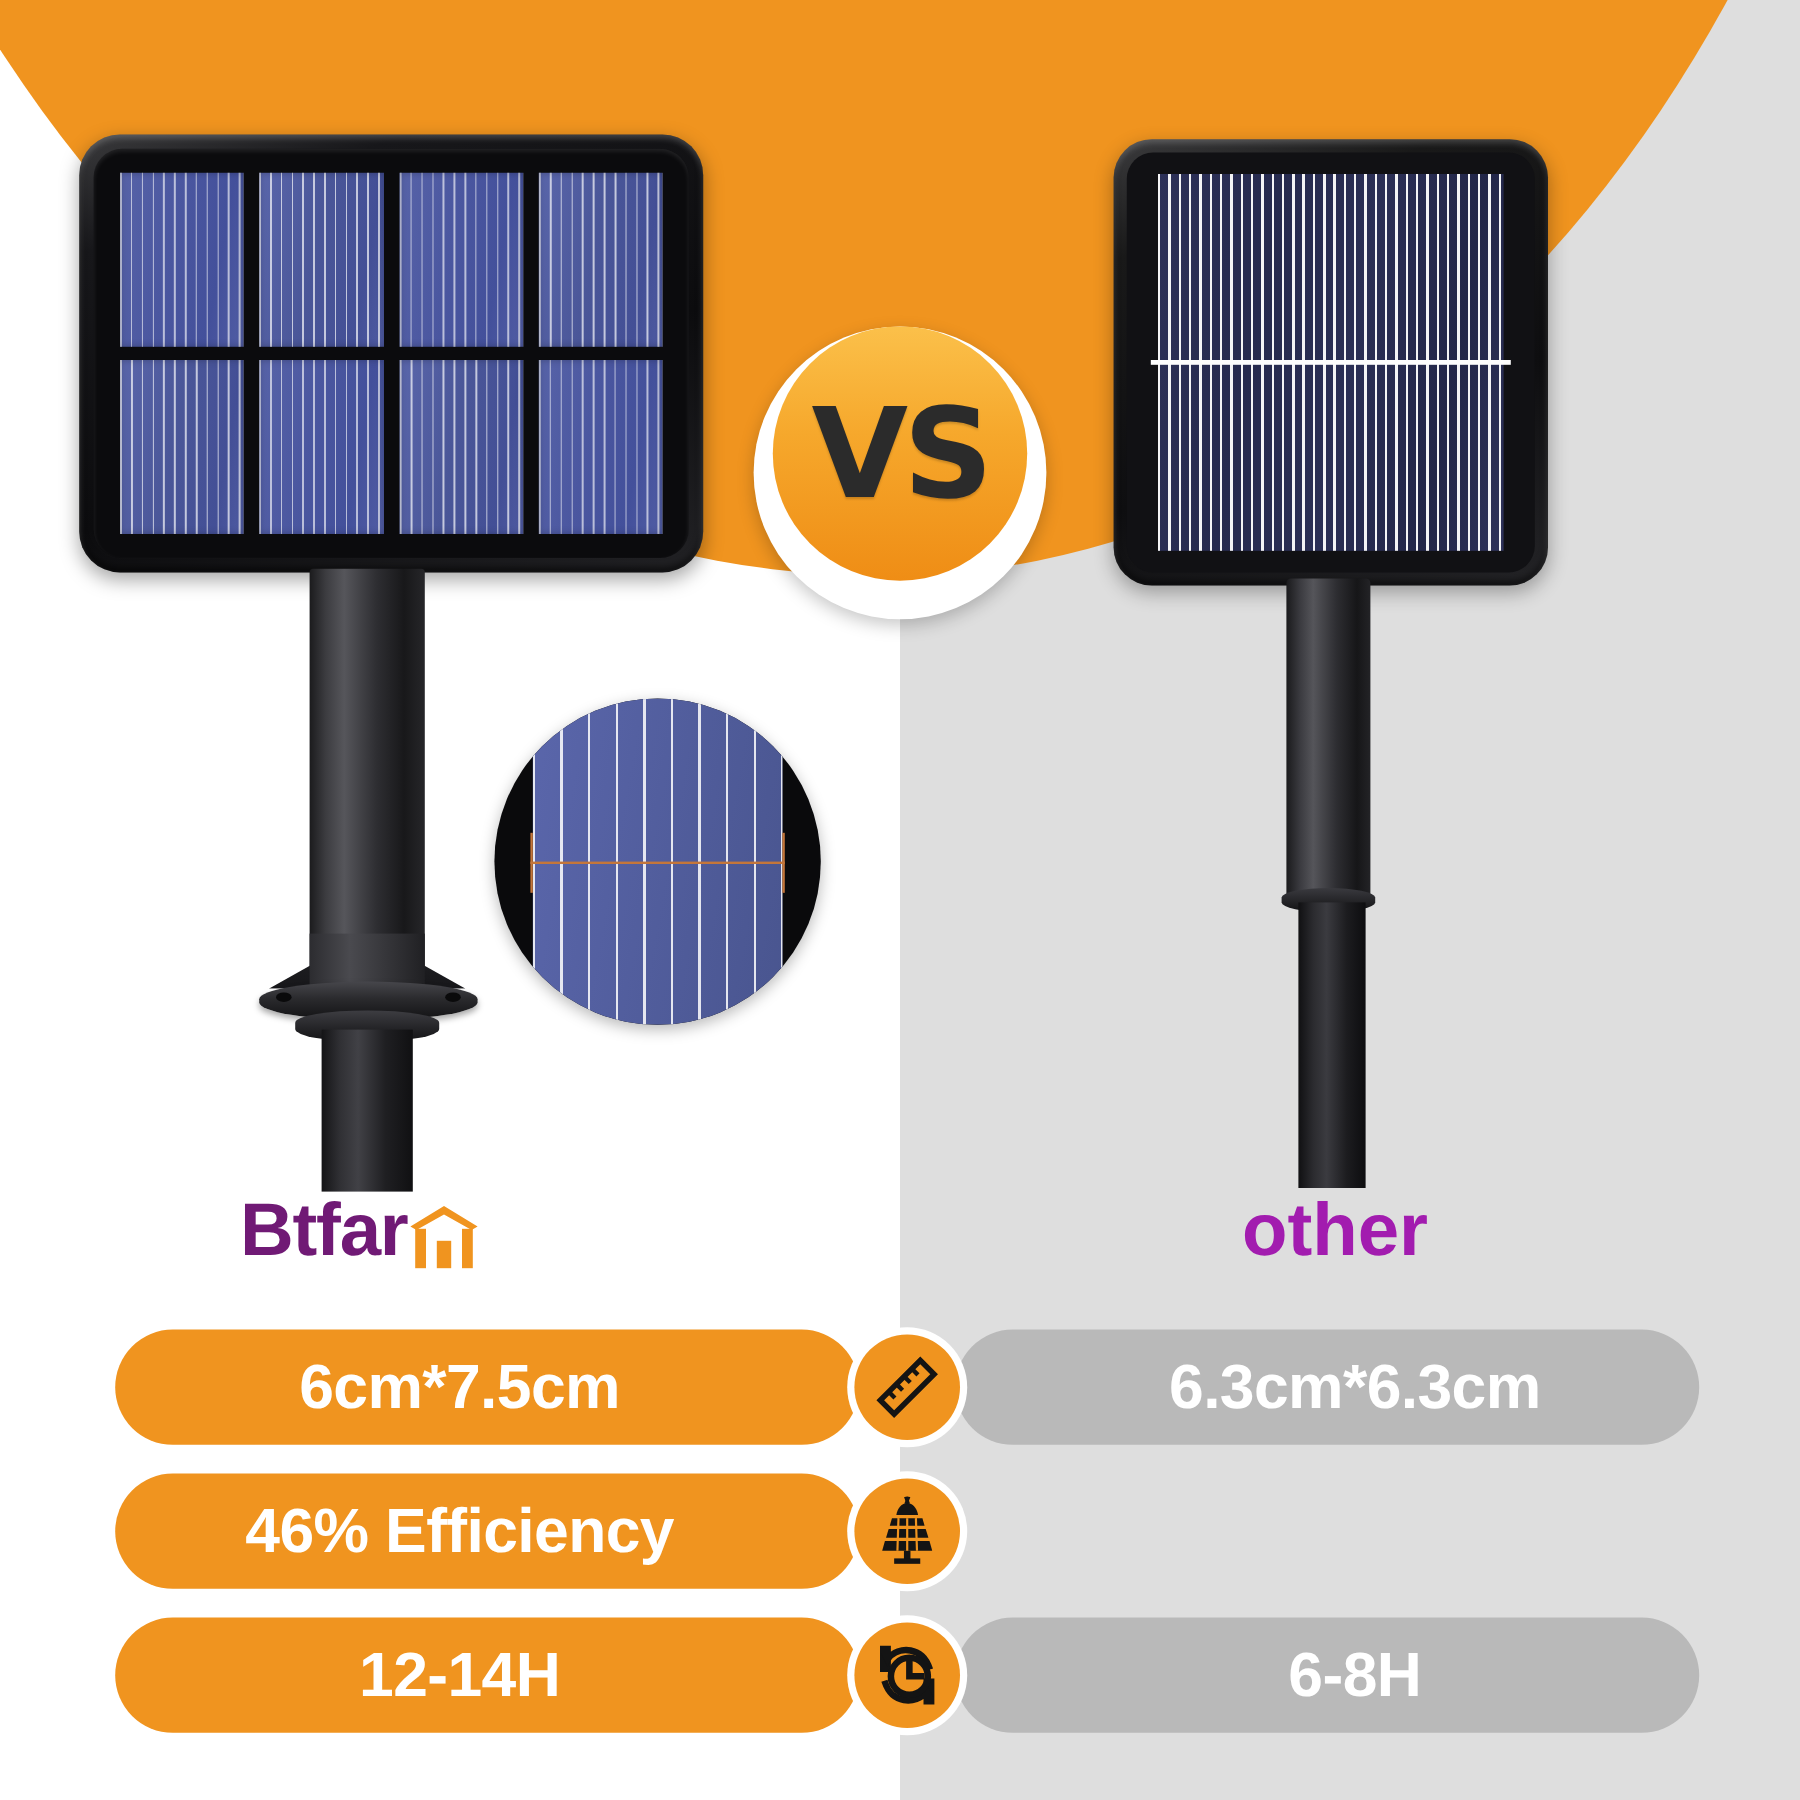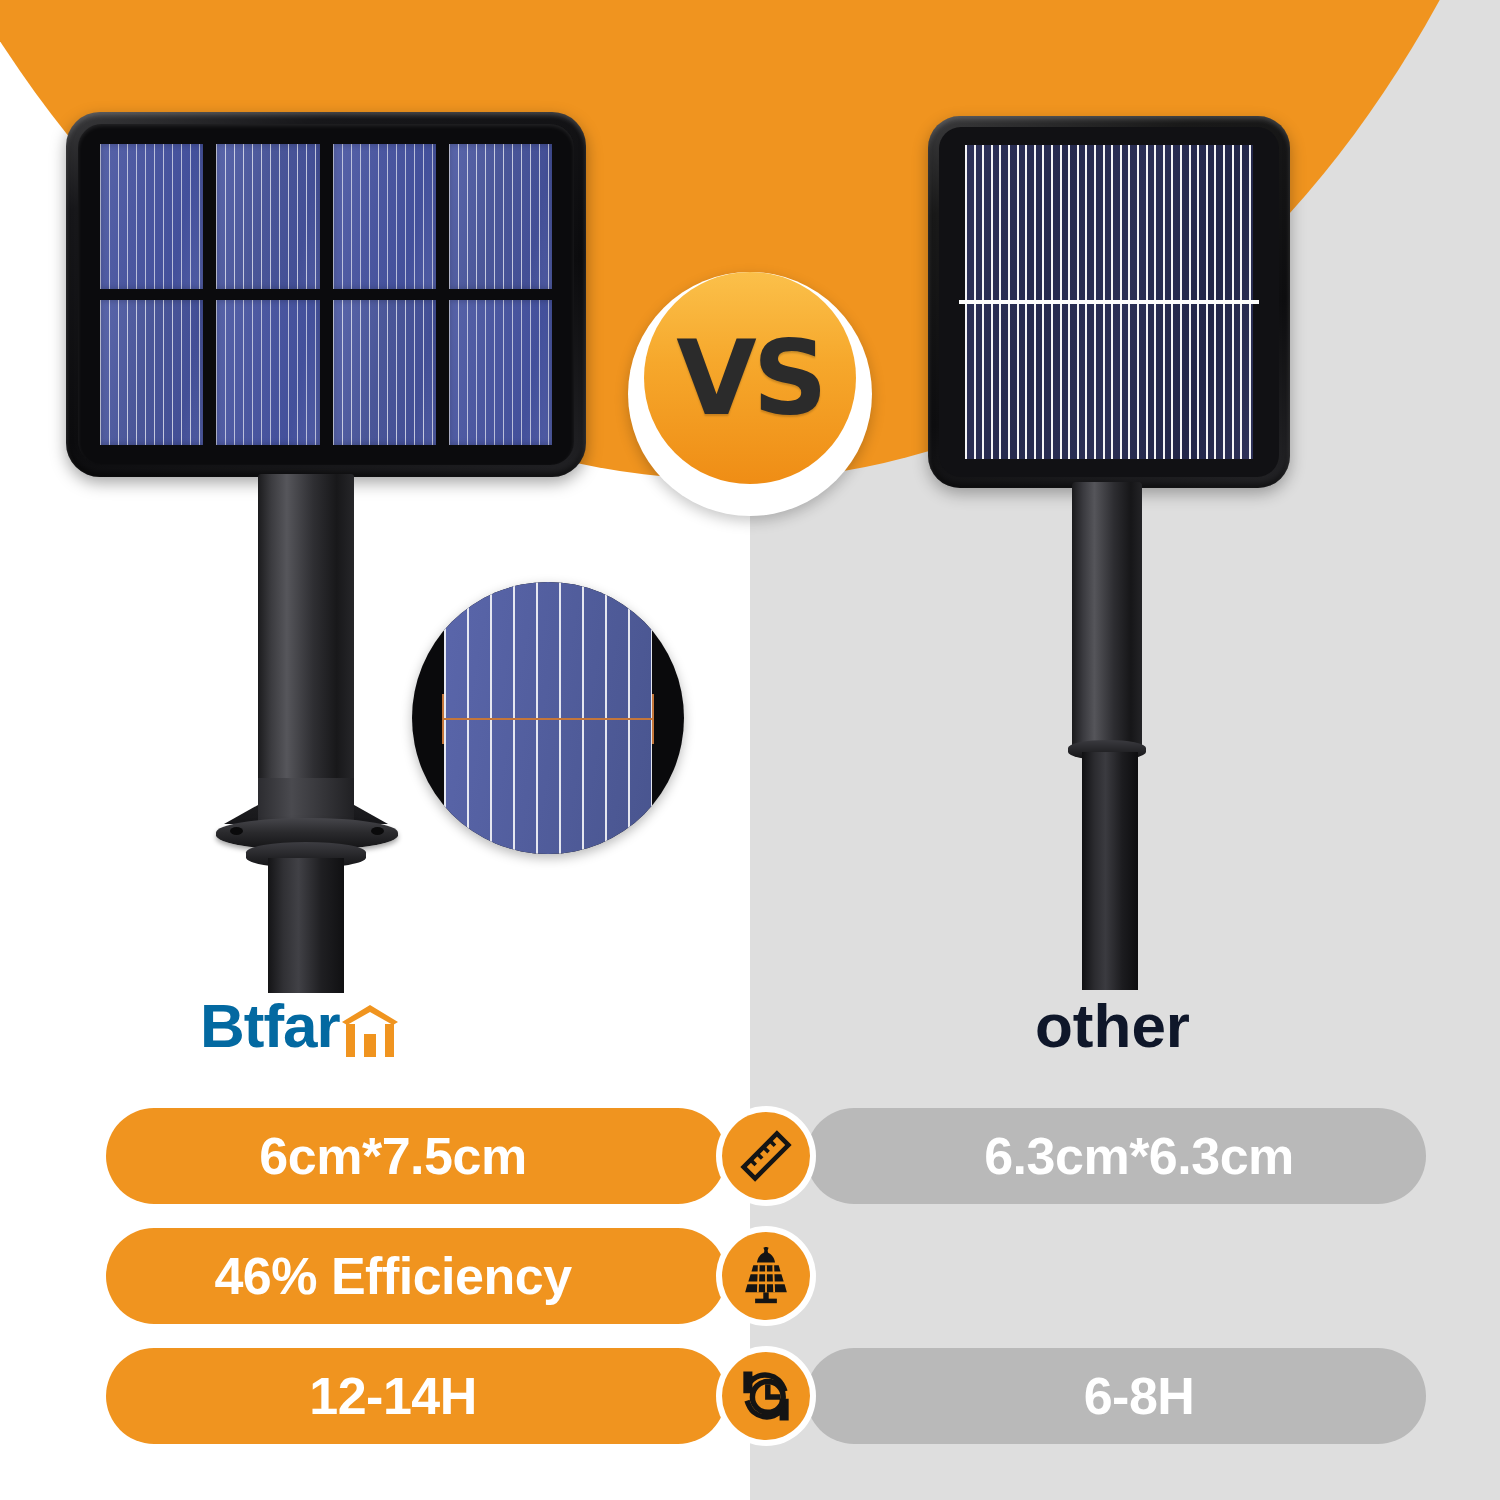--- a/index.html
+++ b/index.html
@@ -135,32 +135,32 @@
   .vs-text{
     font-family:"DejaVu Sans",sans-serif;font-weight:bold;font-size:104px;color:#2b2b2b;
     letter-spacing:-4px;line-height:1;text-shadow:0 2px 2px rgba(0,0,0,.18);
   }
 
   
   .brand-left{
     position:absolute;left:200px;top:995px;height:62px;display:flex;align-items:flex-end;
   }
   .brand-left .word{
-    font-family:"Liberation Sans",sans-serif;font-weight:bold;font-size:62px;color:#0369a1;
+    font-family:"Liberation Sans",sans-serif;font-weight:bold;font-size:62px;color:#701a75;
     letter-spacing:-1px;line-height:1;
   }
   .house-icon{width:58px;height:54px;margin-left:1px;display:block;}
   .brand-right{
     position:absolute;left:1035px;top:995px;
-    font-family:"Liberation Sans",sans-serif;font-weight:bold;font-size:62px;color:#0f172a;
+    font-family:"Liberation Sans",sans-serif;font-weight:bold;font-size:62px;color:#a21caf;
     line-height:1;
   }
 
   
-  .rows{position:absolute;left:16px;top:1108px;width:1244px;}
+  .rows{position:absolute;left:6px;top:1108px;width:1244px;}
   .row{position:relative;height:96px;margin-bottom:24px;}
   .pill{
     position:absolute;top:0;height:96px;border-radius:48px;
     display:flex;align-items:center;justify-content:center;
     font-family:"Liberation Sans",sans-serif;font-weight:bold;color:#ffffff;
     font-size:52px;letter-spacing:-.5px;
   }
   .pill-left{left:90px;width:620px;background:#f0941f;padding-right:46px;box-sizing:border-box;}
   .pill-right{left:790px;width:620px;background:#b9b9b9;padding-left:46px;box-sizing:border-box;}
   .icon-badge{

